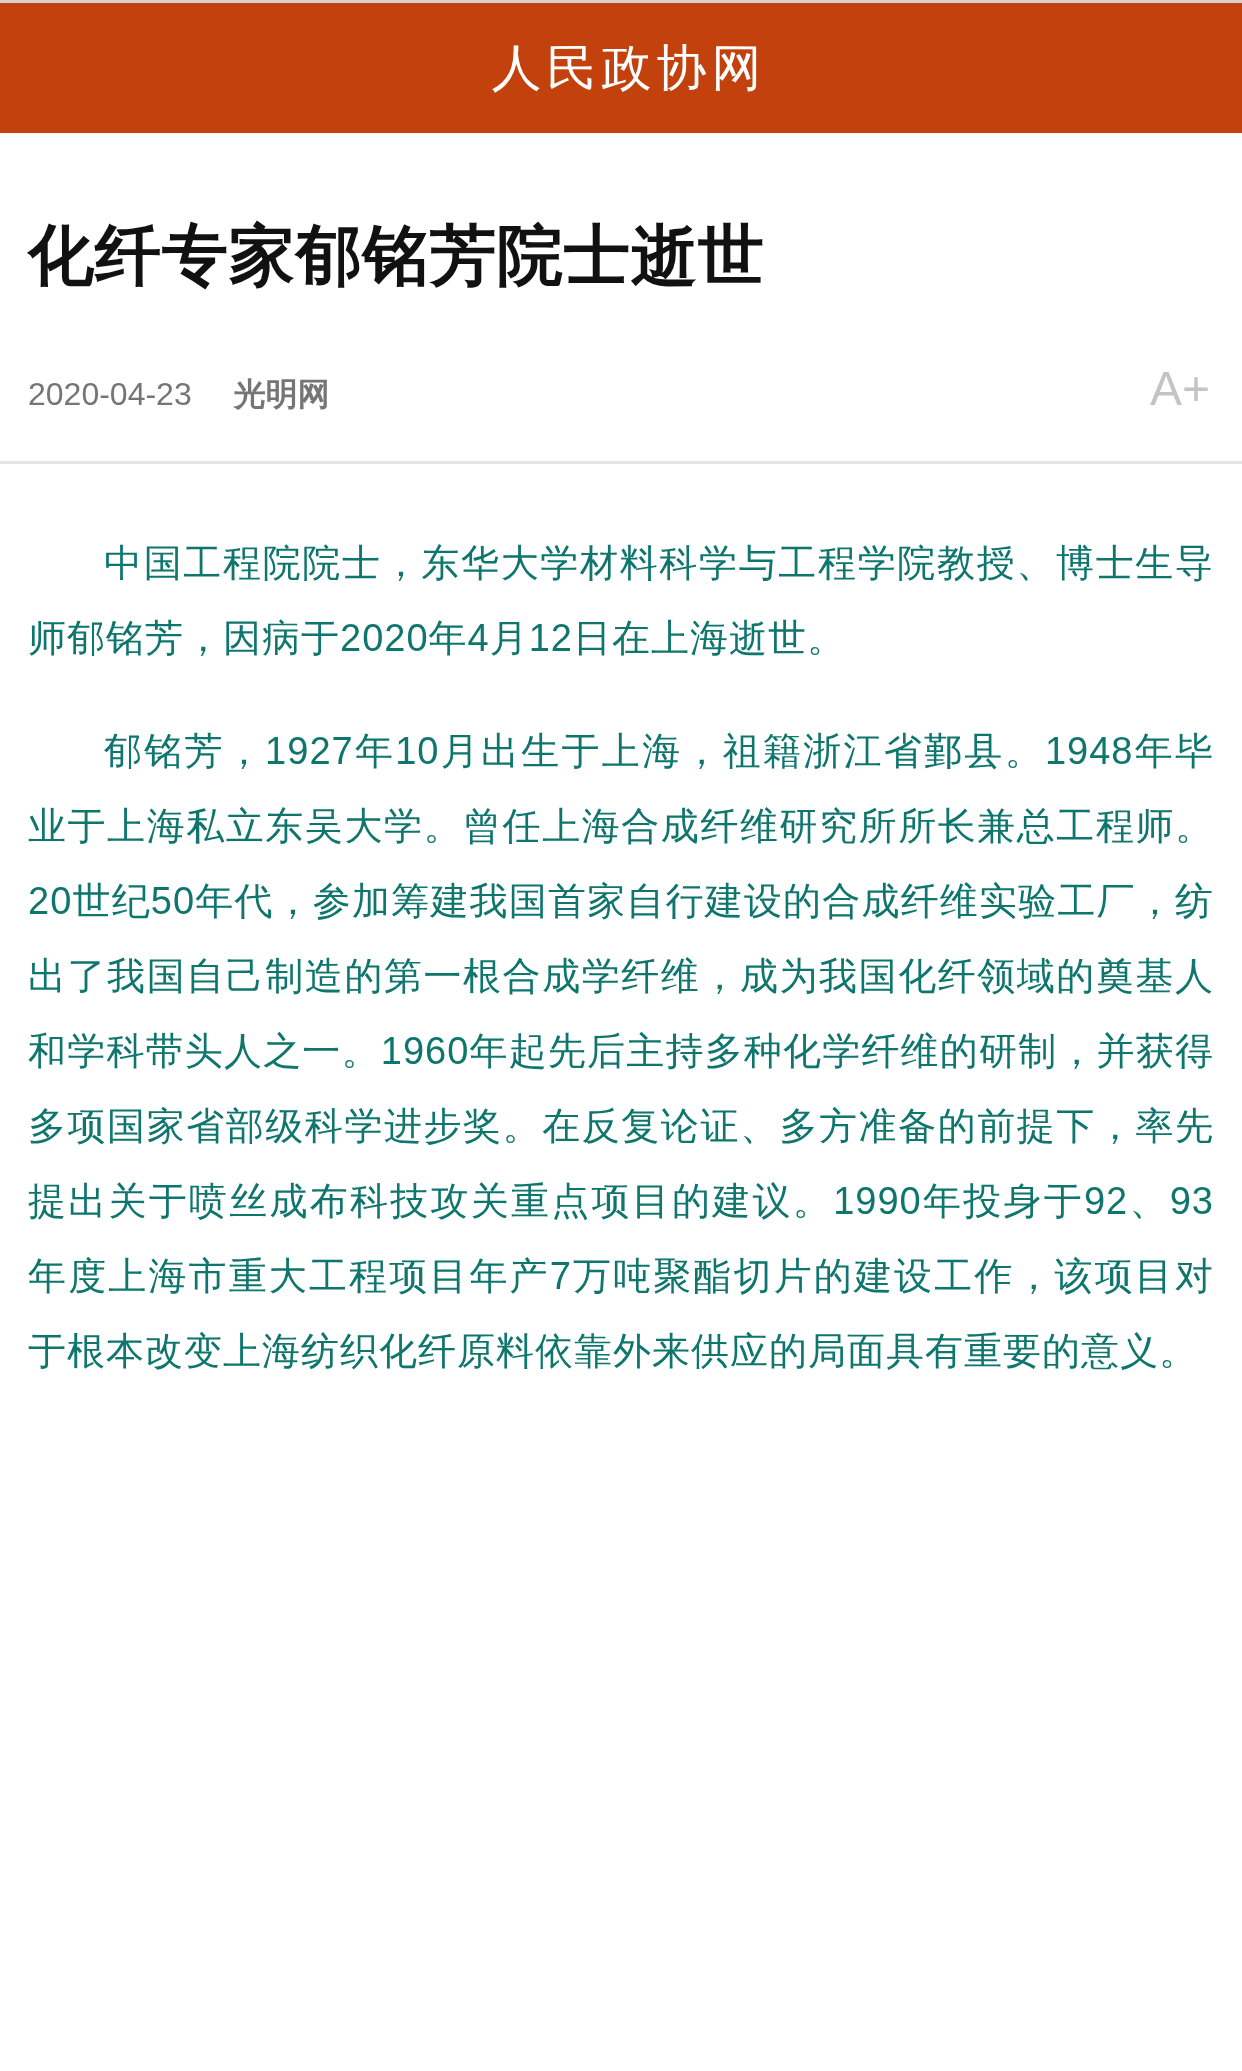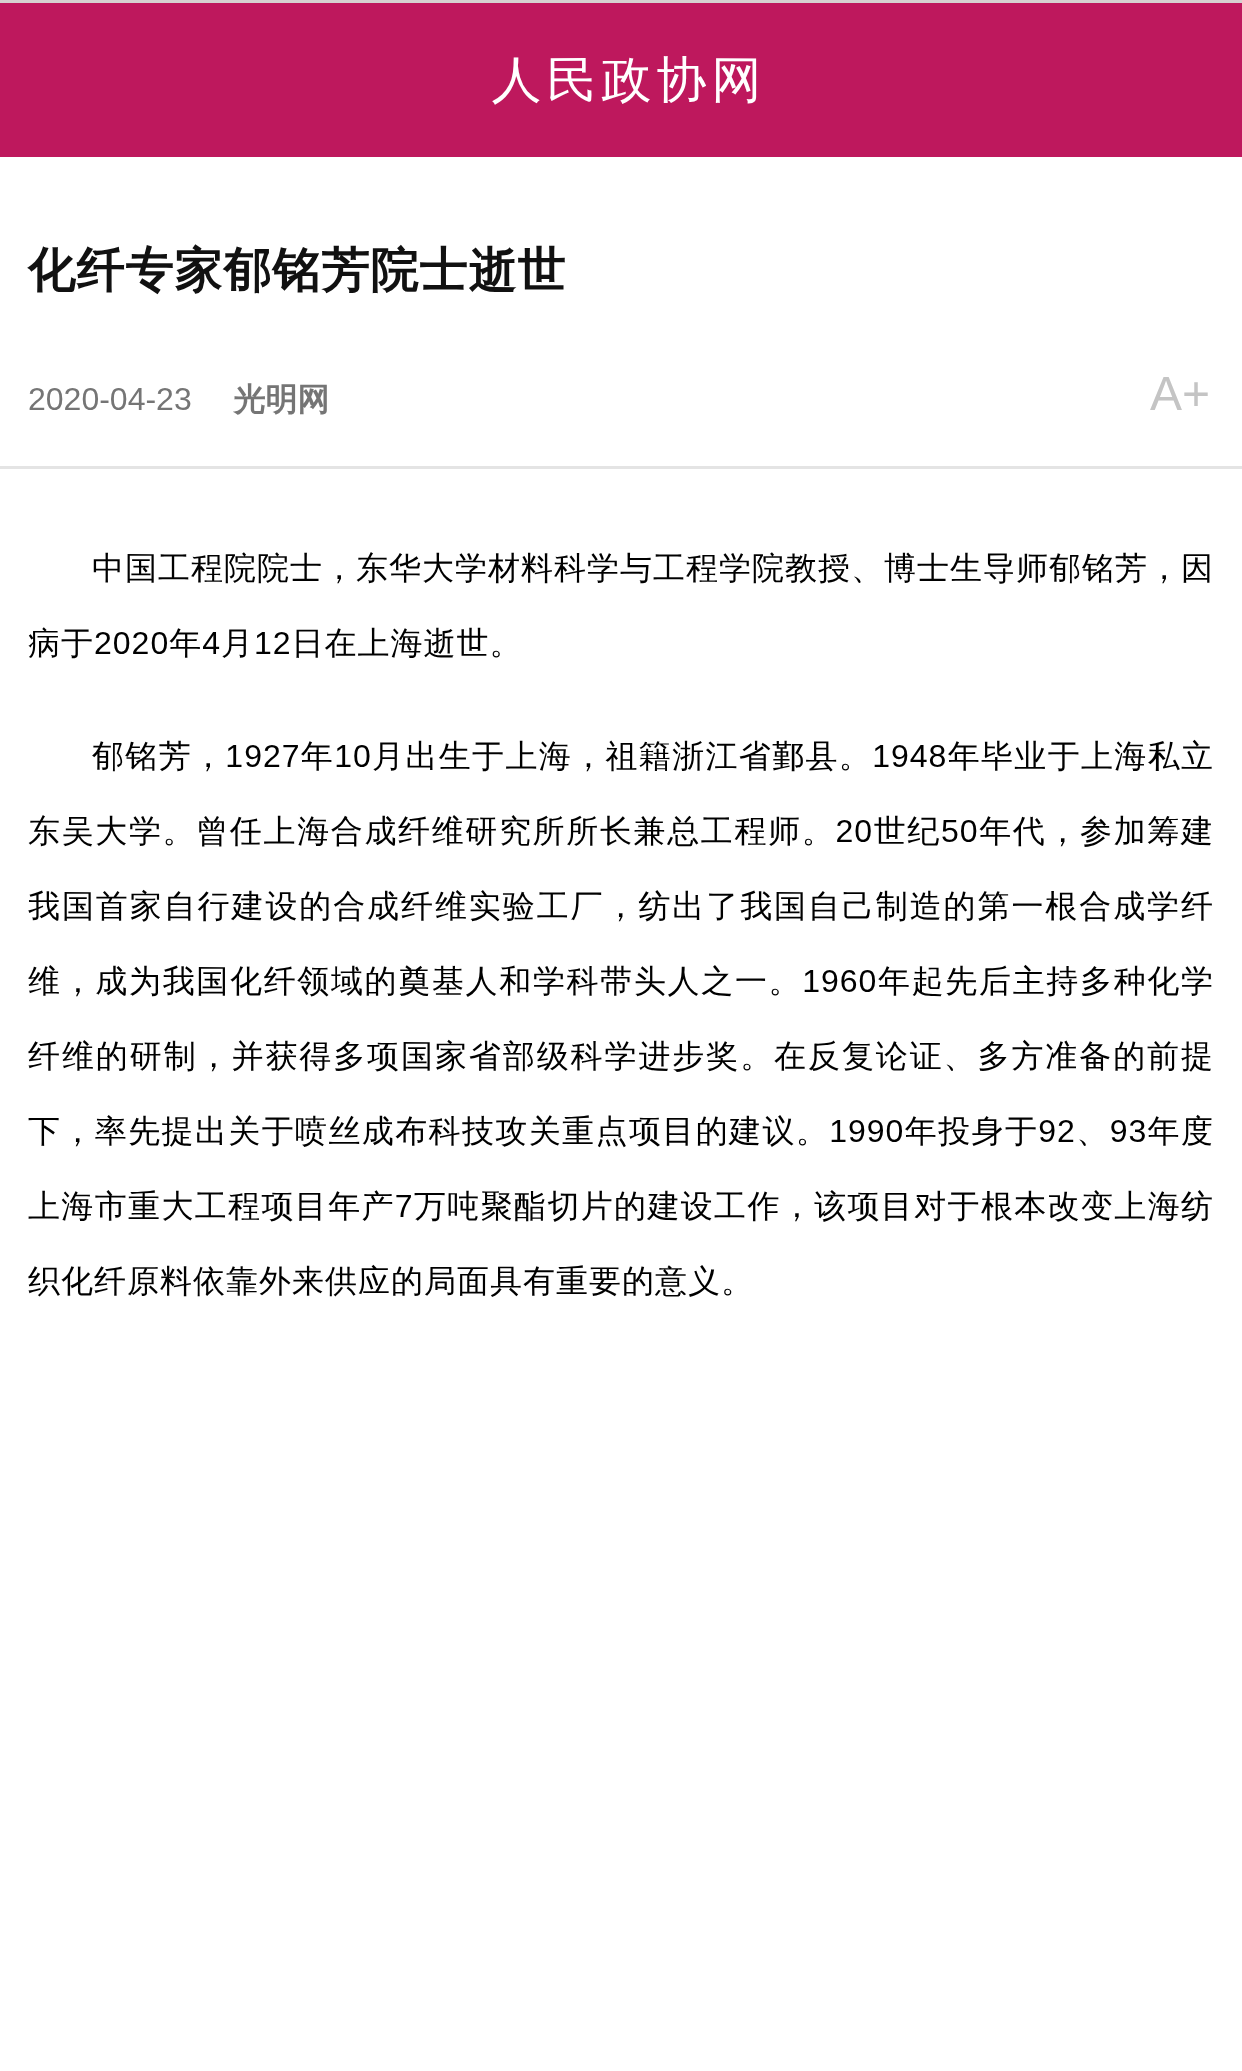--- a/index.html
+++ b/index.html
@@ -10,39 +10,39 @@
   }
   body {
     width: 1242px;
     min-height: 2071px;
   }
   .status-strip {
     height: 3px;
     background: #d6d1d0;
   }
   .site-header {
-    height: 154px;
-    background: #be185d;
+    height: 130px;
+    background: #c2410c;
     display: flex;
     align-items: center;
     justify-content: center;
     padding-left: 16px;
   }
   .site-title {
     color: #ffffff;
     font-size: 50px;
     letter-spacing: 5px;
     font-weight: 400;
   }
   .article-head {
     padding: 0 28px;
   }
   .article-title {
     margin: 88px 0 0 0;
-    font-size: 48px;
+    font-size: 66px;
     line-height: 1.06;
     font-weight: 700;
     color: #111111;
     letter-spacing: 1px;
   }
   .meta-row {
     margin-top: 74px;
     display: flex;
     align-items: baseline;
     font-size: 32px;
@@ -65,23 +65,23 @@
     font-family: "Liberation Sans", sans-serif;
   }
   .divider {
     margin-top: 44px;
     height: 3px;
     width: 100%;
     background: #e4e4e4;
   }
   .article-body {
     margin: 62px 28px 0 28px;
-    font-size: 32px;
+    font-size: 38px;
     line-height: 75px;
-    color: #000000;
+    color: #0f766e;
     text-align: justify;
     letter-spacing: 1px;
   }
   .article-body p {
     margin: 0 0 38px 0;
     text-indent: 2em;
   }
   .article-body p:last-child {
     margin-bottom: 0;
   }

